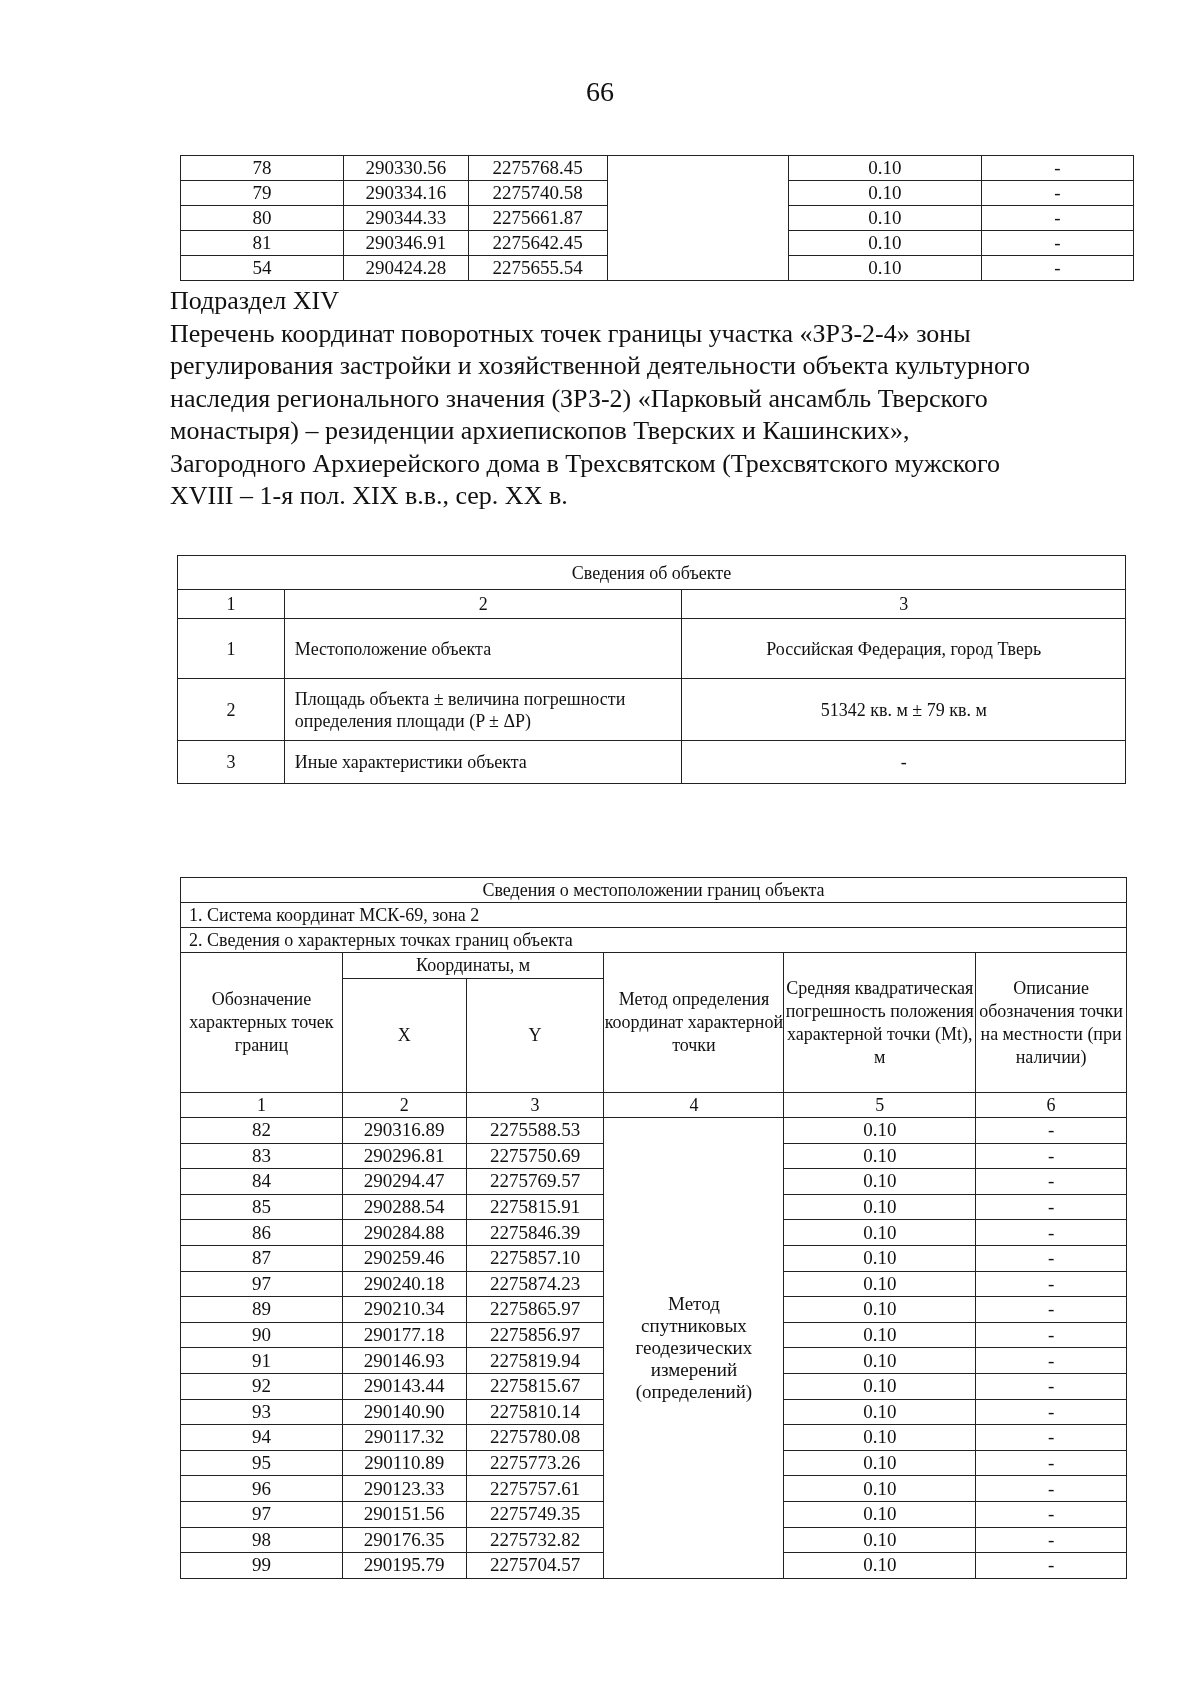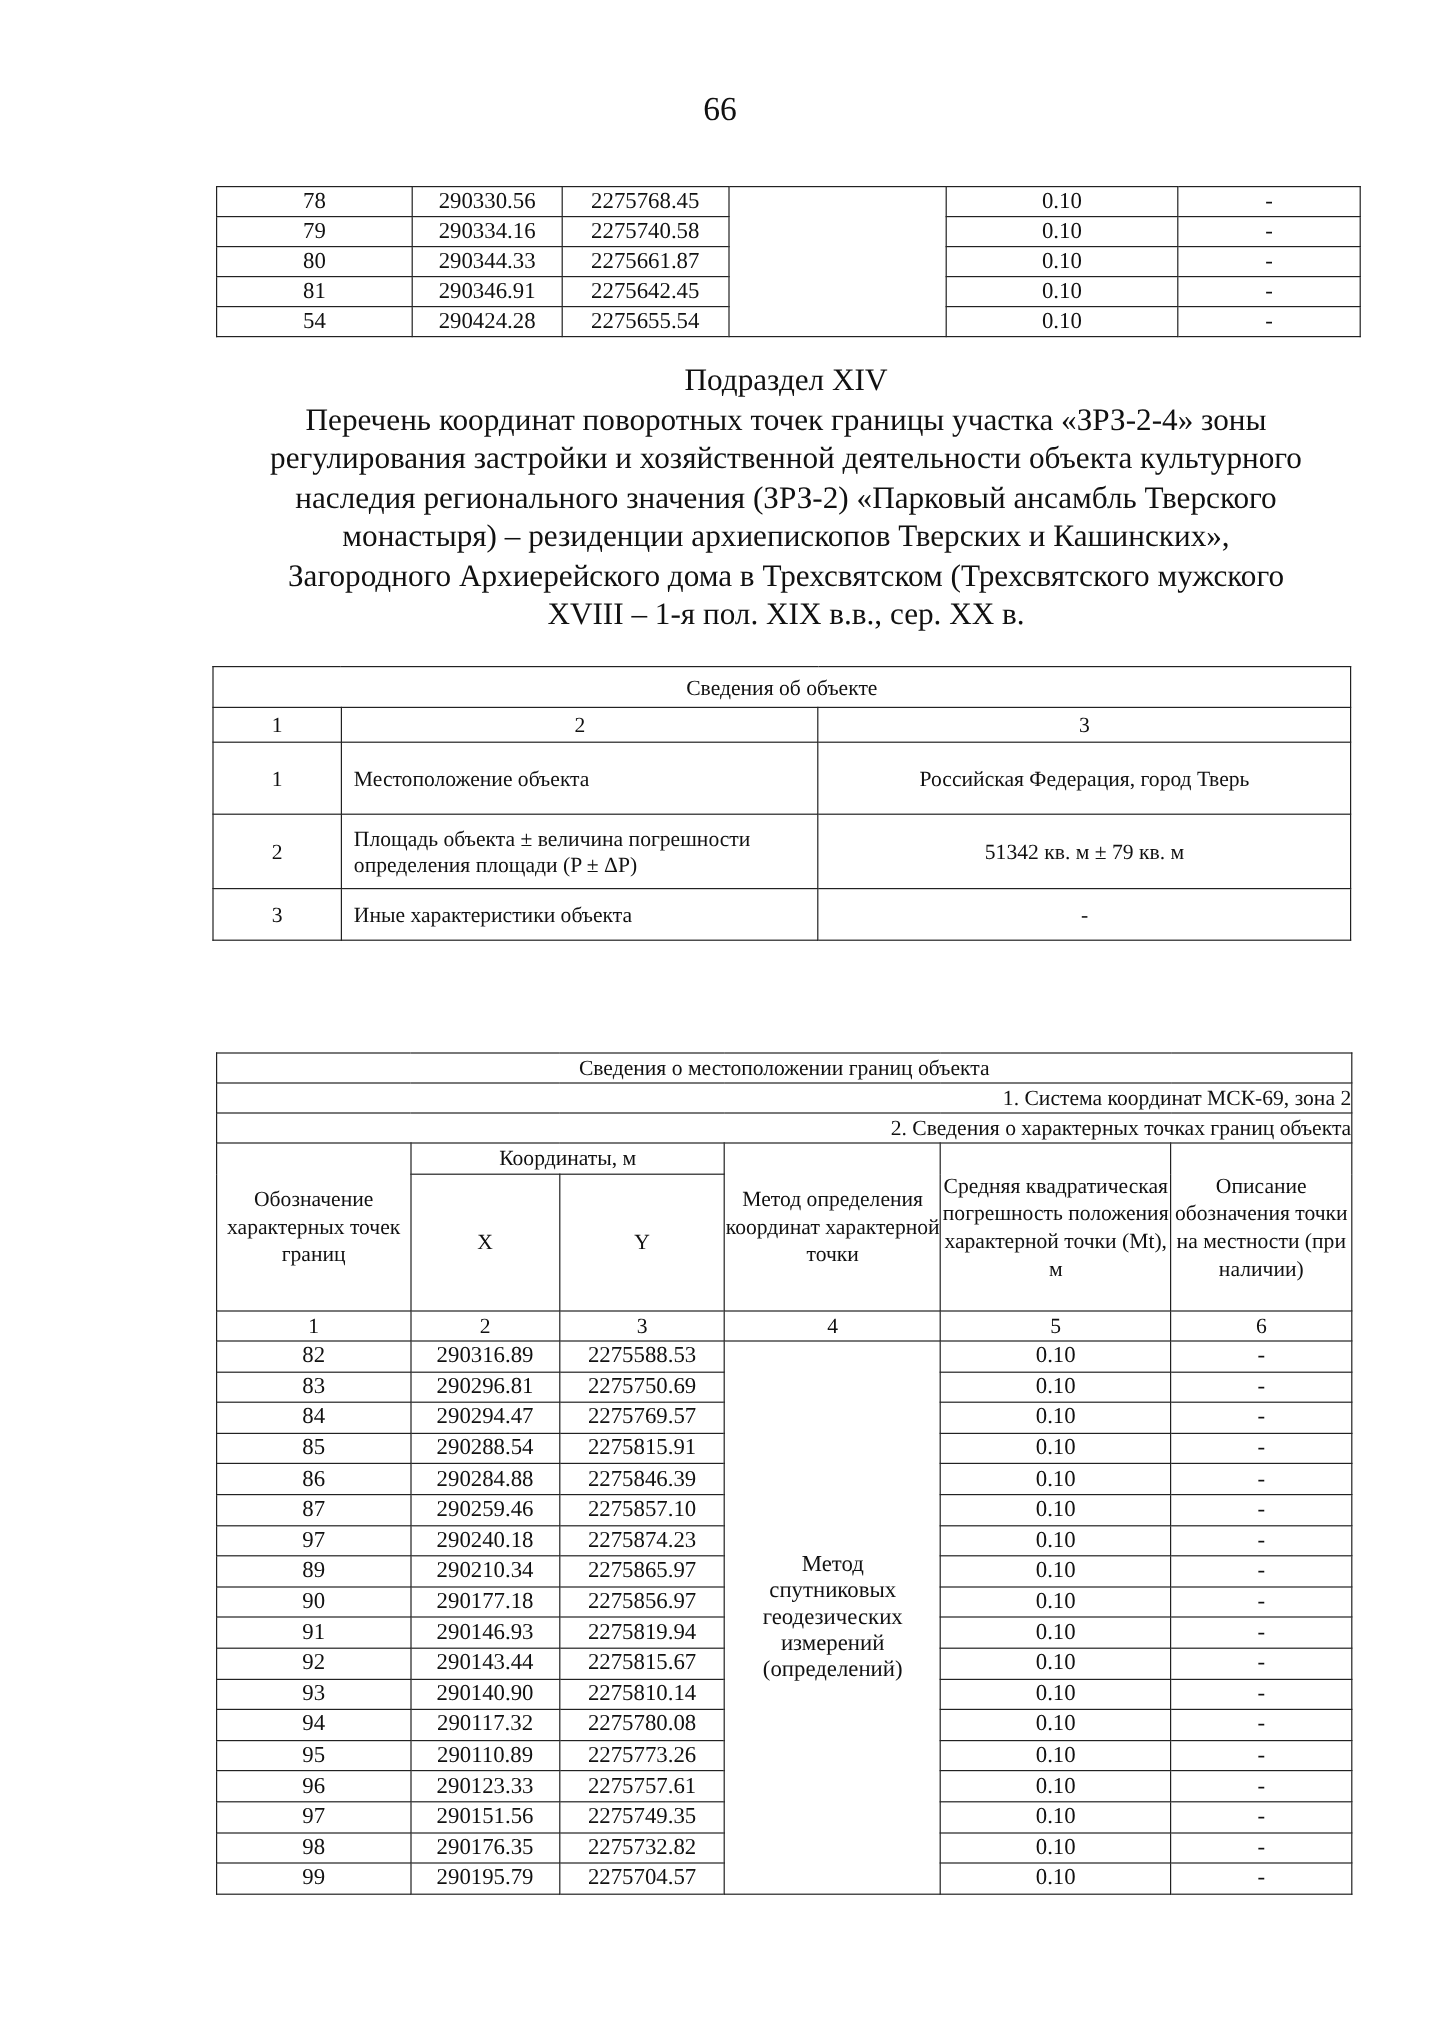--- a/index.html
+++ b/index.html
@@ -12,34 +12,34 @@
     font-size: 28px;
   }
   table { border-collapse: collapse; position: absolute; }
   td, th { border: 1.5px solid #222; font-weight: normal; padding: 0; text-align: center; }
 
   
   #tbl-top { left: 180px; top: 132px; width: 954px; font-size: 19px; margin-top: 23px; }
   #tbl-top td { height: 24px; line-height: 22px; }
 
   .heading {
-    position: absolute; top: 301px; left: 170px; width: 970px; text-align: center;
+    position: absolute; top: 285px; left: 170px; width: 970px; text-align: left;
     font-size: 26px; line-height: 32.5px;
   }
   .heading div { white-space: nowrap; }
 
   
   #tbl-info { left: 177px; top: 555px; width: 949px; font-size: 18px; }
   #tbl-info td { line-height: 22px; }
   #tbl-info td.left { text-align: left; padding-left: 10px; margin-left: 43px; }
 
   
   #tbl-bound { left: 180px; top: 877px; width: 947px; font-size: 18px; }
   #tbl-bound td { line-height: 22px; }
-  #tbl-bound td.left { text-align: right; padding-left: 8px; }
+  #tbl-bound td.left { text-align: left; padding-left: 8px; }
   #tbl-bound .hdr td { line-height: 23px; }
   #tbl-bound .datarow td { height: 24.6px; line-height: 22px; font-size: 19px; }
   .method-cell { vertical-align: middle; font-size: 18px; line-height: 23px; }
 </style>
 </head>
 <body>
 
 <div class="page-num">66</div>
 
 <table id="tbl-top">

